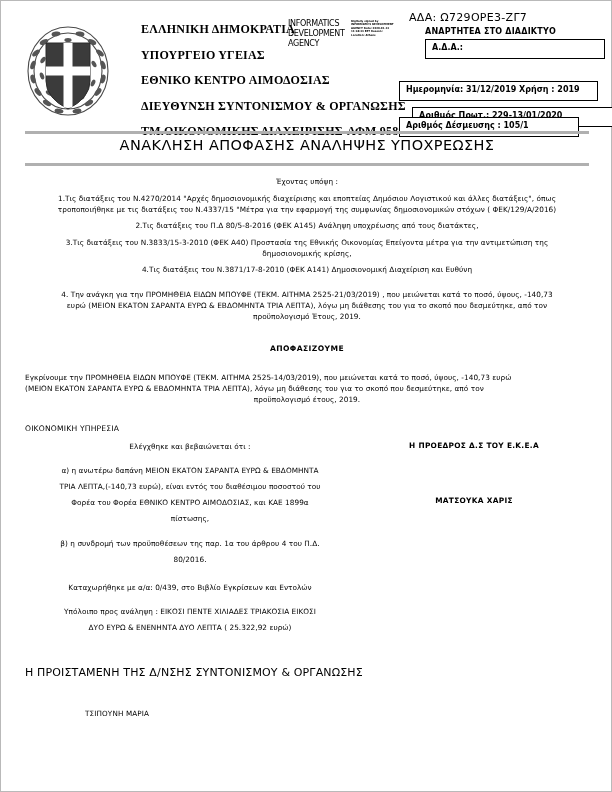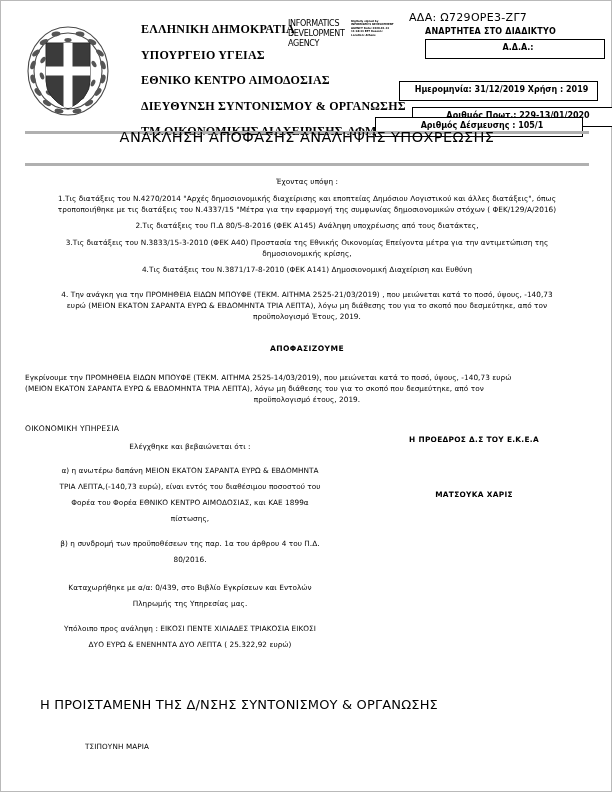--- a/index.html
+++ b/index.html
@@ -88,40 +88,39 @@
   }
 
   .box {
     position: absolute;
     border: 1px solid #000;
     font-size: 8px;
     font-weight: bold;
     padding: 3px 0 15px 6px;
     white-space: nowrap;
     background: #fff;
-    text-align: center;
   }
   .box-ada      { left: 424px; top: 38px;  width: 180px; height: 19px; }
   .box-date     { left: 398px; top: 80px;  width: 199px; height: 16px; }
   .box-protocol { left: 398px; top: 106px;  width: 206px; height: 16px; margin-left: 13px; }
-  .box-commit   { left: 374px; top: 116px; width: 208px; height: 16px; }
+  .box-commit   { left: 398px; top: 116px; width: 180px; height: 16px; }
 
   
   .rule {
     position: absolute;
     left: 24px; width: 564px;
     height: 3px;
     background: #b0b0b0;
   }
   .rule-top    { top: 130px; }
   .rule-bottom { top: 162px; }
 
   .doc-title {
     position: absolute;
-    left: 0; top: 128px;
+    left: 0; top: 136px;
     width: 612px;
     text-align: center;
     font-size: 14.5px;
     letter-spacing: 0.4px;
     font-weight: normal;
   }
 
   
   .body-area {
     position: absolute;
@@ -160,38 +159,38 @@
   .col-right {
     position: absolute;
     right: 0; top: 0;
     width: 230px;
     text-align: center;
   }
   .sig-head {
     font-size: 7.4px;
     font-weight: bold;
     letter-spacing: 0.3px;
-    margin: 11px;
+    margin: 17px;
   }
   .sig-name {
     font-size: 7.4px;
     font-weight: bold;
     letter-spacing: 0.3px;
     margin: 46px 0 0 0;
   }
   .section-head {
     font-size: 7.6px;
     font-weight: normal;
     letter-spacing: 0.2px;
     margin: 0 0 9px 0;
   }
   .bottom-sig-head {
-    font-size: 13px;
+    font-size: 11px;
     letter-spacing: 0.15px;
-    margin: 15px;
+    margin: 0;
   }
   .bottom-sig-name {
     font-size: 7.2px;
     letter-spacing: 0.15px;
     margin: 30px 0 0 60px;
   }
 </style>
 </head>
 <body>
 
@@ -311,21 +310,20 @@
         <p class="p tight">Φορέα    του Φορέα ΕΘΝΙΚΟ ΚΕΝΤΡΟ ΑΙΜΟΔΟΣΙΑΣ, και ΚΑΕ 1899α</p>
         <div style="height:5px"></div>
         <p class="p">πίστωσης,</p>
         <div class="spacer-8"></div>
         <p class="p tight">β) η συνδρομή των προϋποθέσεων της παρ. 1α του άρθρου 4 του Π.Δ.</p>
         <div style="height:5px"></div>
         <p class="p">80/2016.</p>
         <div class="spacer-12"></div>
         <p class="p tight">Καταχωρήθηκε  με α/α: 0/439,  στο  Βιβλίο  Εγκρίσεων  και  Εντολών</p>
         <div style="height:5px"></div>
-        <p class="p">Πληρωμής της Υπηρεσίας μας.</p>
         <div class="spacer-8"></div>
         <p class="p tight">Υπόλοιπο προς ανάληψη : ΕΙΚΟΣΙ ΠΕΝΤΕ ΧΙΛΙΑΔΕΣ   ΤΡΙΑΚΟΣΙΑ ΕΙΚΟΣΙ</p>
         <div style="height:5px"></div>
         <p class="p">ΔΥΟ ΕΥΡΩ &amp; ΕΝΕΝΗΝΤΑ ΔΥΟ ΛΕΠΤΑ ( 25.322,92 ευρώ)</p>
       </div>
     </div>
 
     <div class="spacer-26"></div>
 
     <div>

